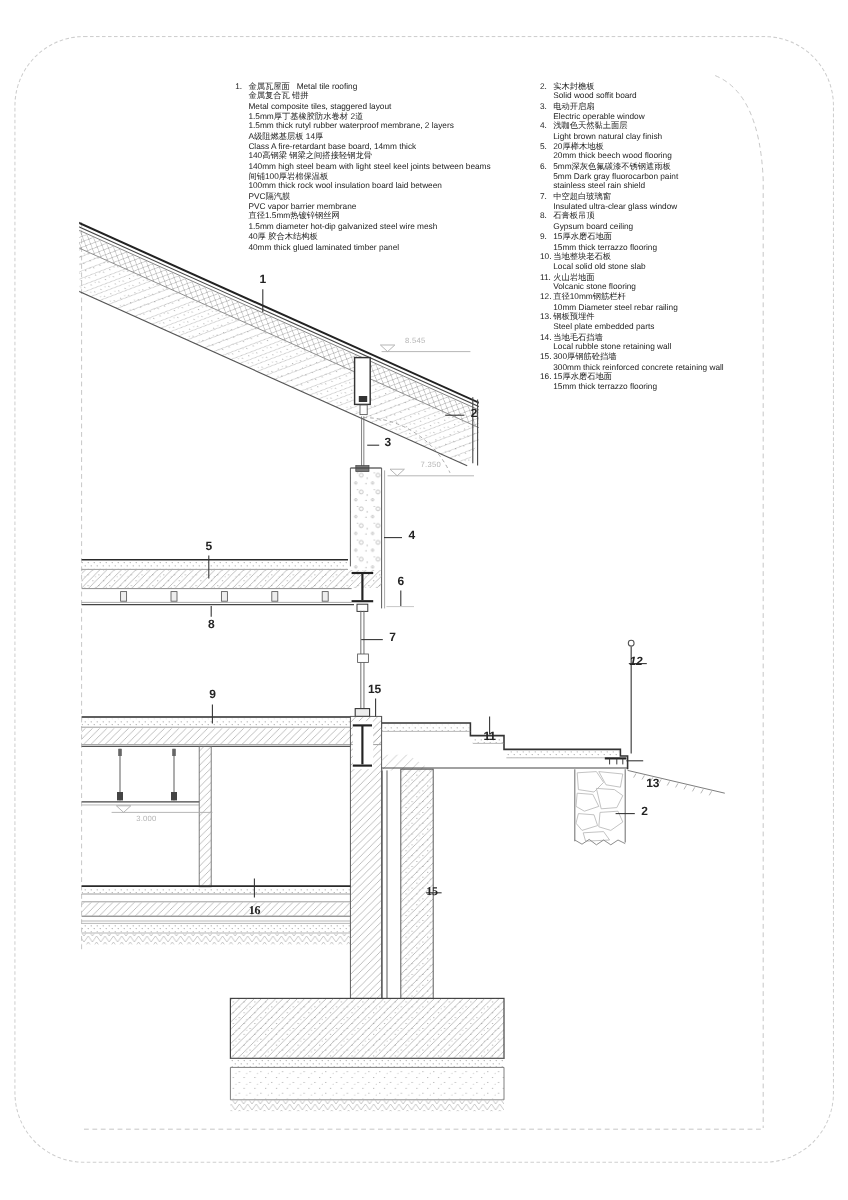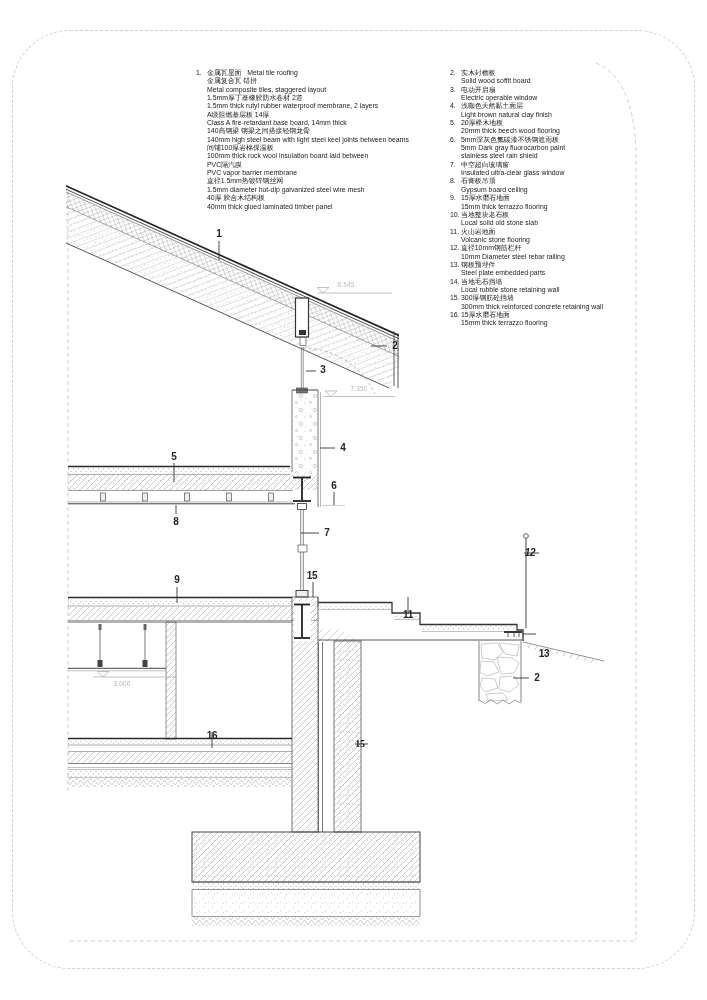--- a/index.html
+++ b/index.html
@@ -335,18 +335,18 @@
       <span class="callout" style="left: 334px; top: 485px;">6</span>
       <span class="callout" style="left: 327px; top: 532px;">7</span>
       <span class="callout" style="left: 176px; top: 521px;">8</span>
       <span class="callout" style="left: 177px; top: 579px;">9</span>
       <span class="callout" style="left: 312px; top: 575px;">15</span>
       <span class="callout" style="left: 408px; top: 614px;">11</span>
       <span class="callout" style="left: 530px; top: 552px; font-style: italic;">12</span>
       <span class="callout" style="left: 544px; top: 653px;">13</span>
       <span class="callout" style="left: 537px; top: 677px;">2</span>
       <span class="callout" style="left: 360px; top: 743px; font-family: Liberation Serif, serif;">15</span>
-      <span class="callout" style="left: 212px; top: 735px;">16</span>
+      <span class="callout" style="left: 212px; top: 759px; font-family: Liberation Serif, serif;">16</span>
       <span class="elev" style="left: 346px; top: 284px;">8.545</span>
       <span class="elev" style="left: 359px; top: 388px;">7.350</span>
       <span class="elev" style="left: 122px; top: 683px;">3.000</span>
     </div>
 </div>
 
 </body></html>

